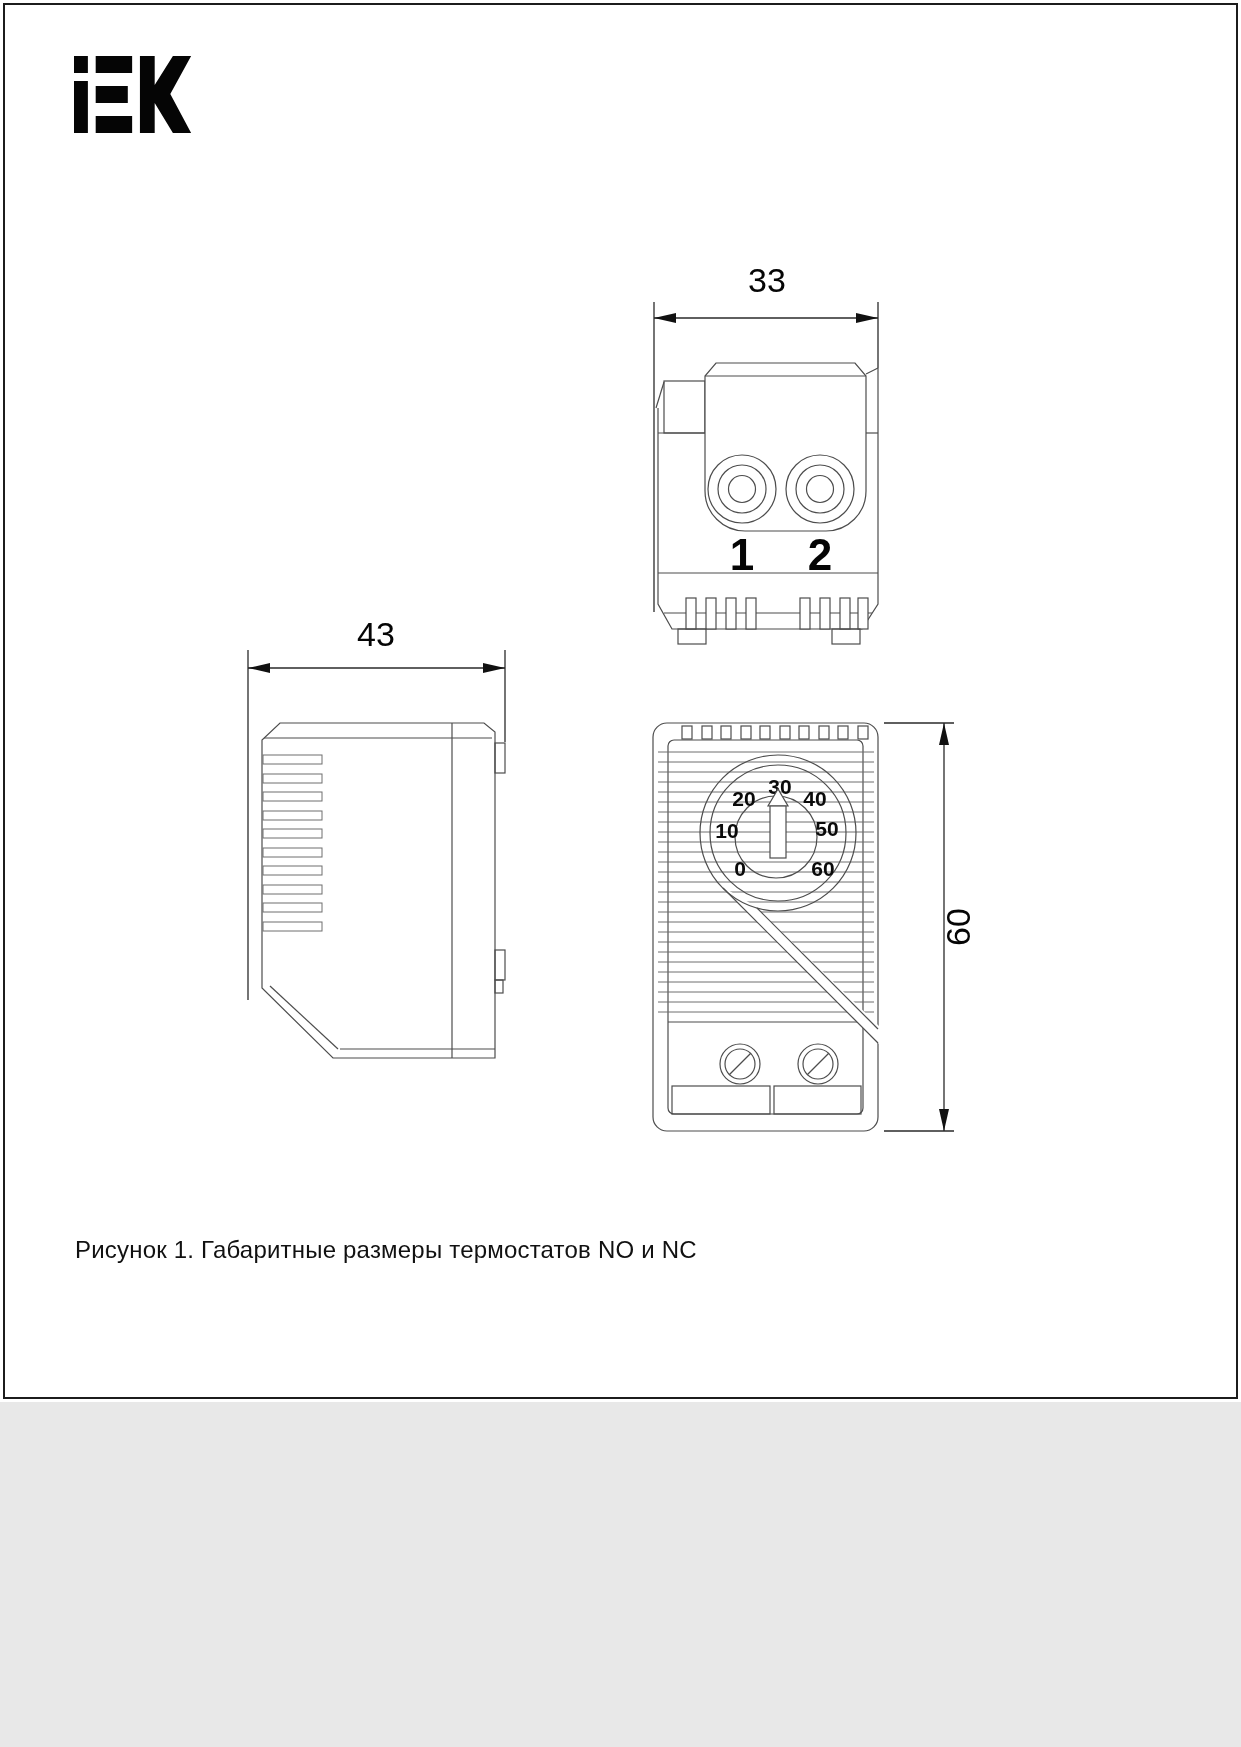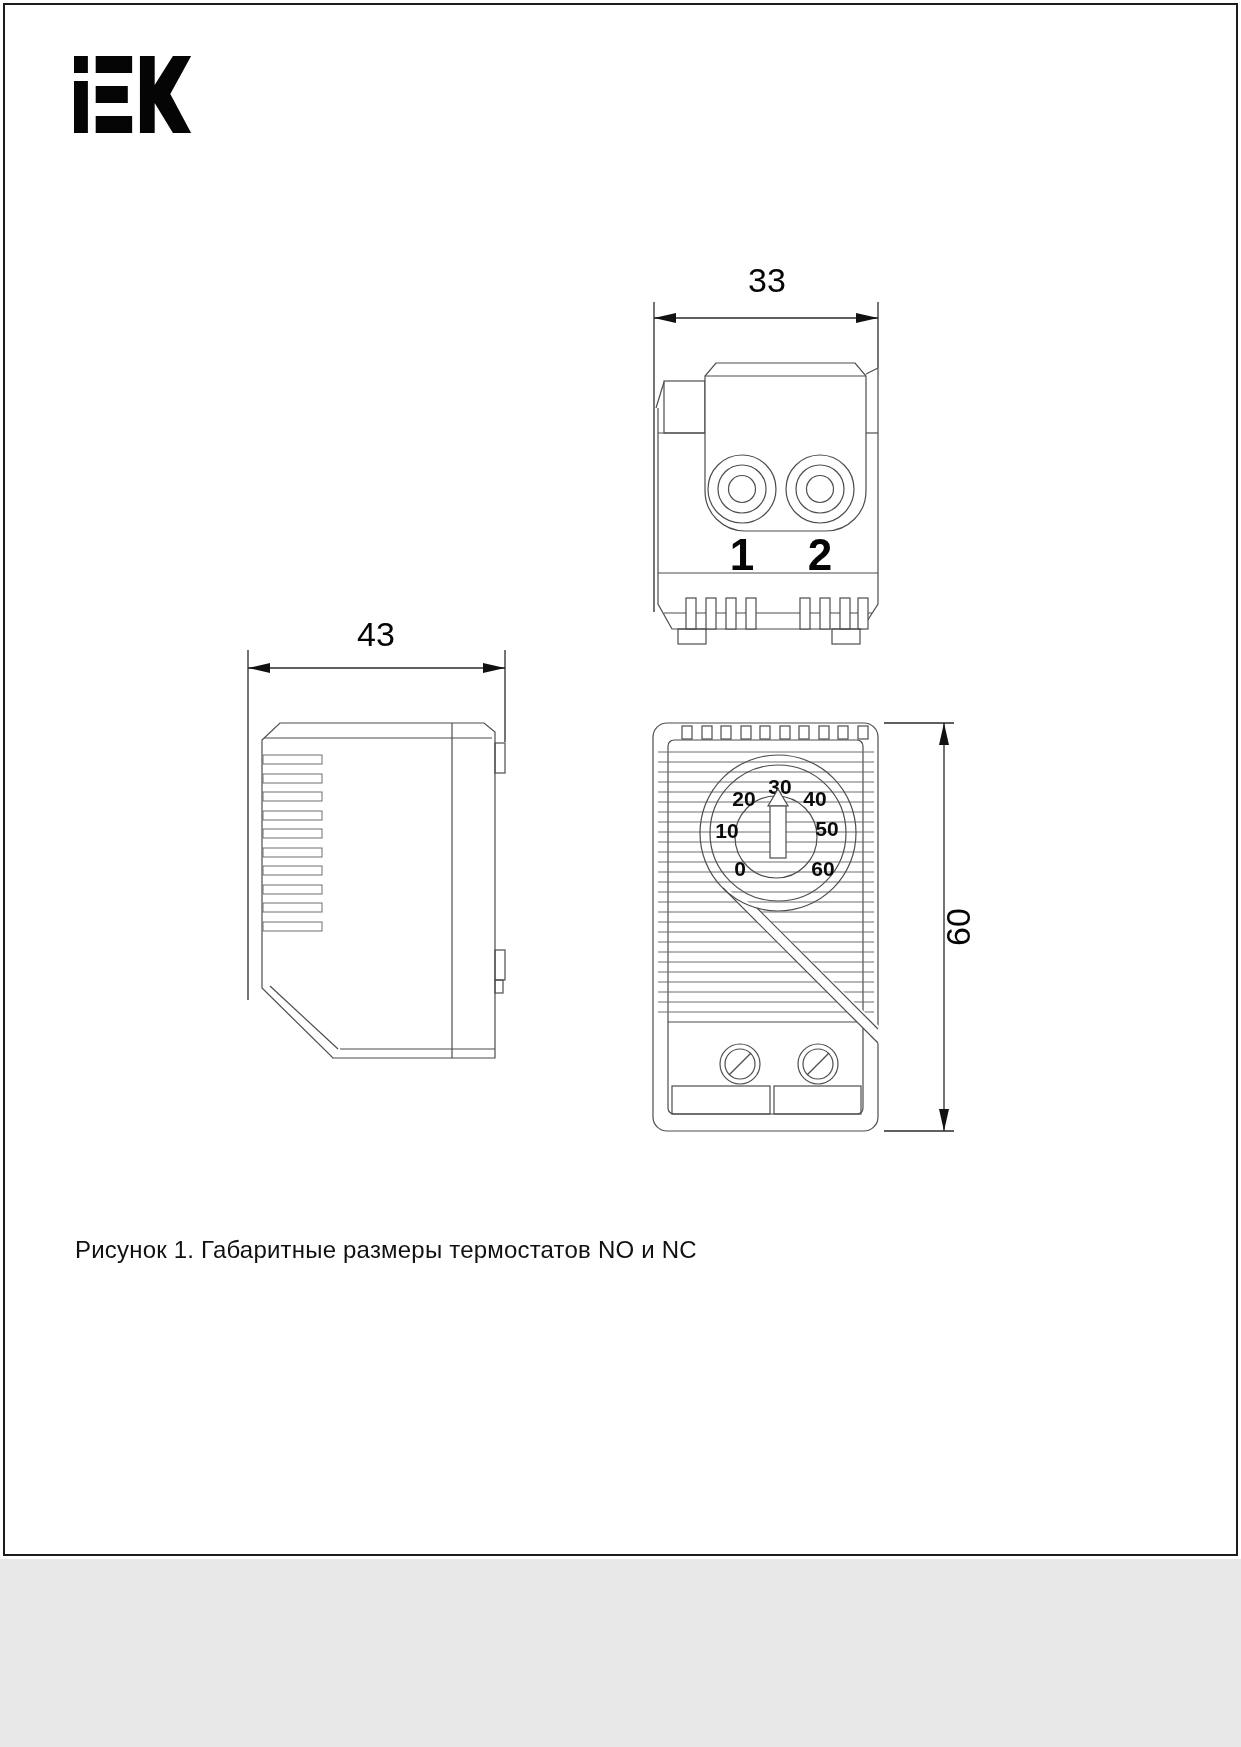--- a/index.html
+++ b/index.html
@@ -1,18 +1,18 @@
 <!DOCTYPE html>
 <html><head>
 <meta charset="utf-8">
 <style>
   html,body{margin:0;padding:0;background:#e8e8e8;}
   .page{
     position:relative;
-    width:1241px;height:1559px;
+    width:1241px;height:1402px;
     background:#ffffff;
     font-family:"Liberation Sans", sans-serif;
     overflow:hidden;
   }
   .page-frame{
     position:absolute;left:3px;top:3px;right:3px;bottom:3px;
     border:2px solid #1c1c1c;
     pointer-events:none;
   }
   .logo{position:absolute;left:74px;top:56px;}

